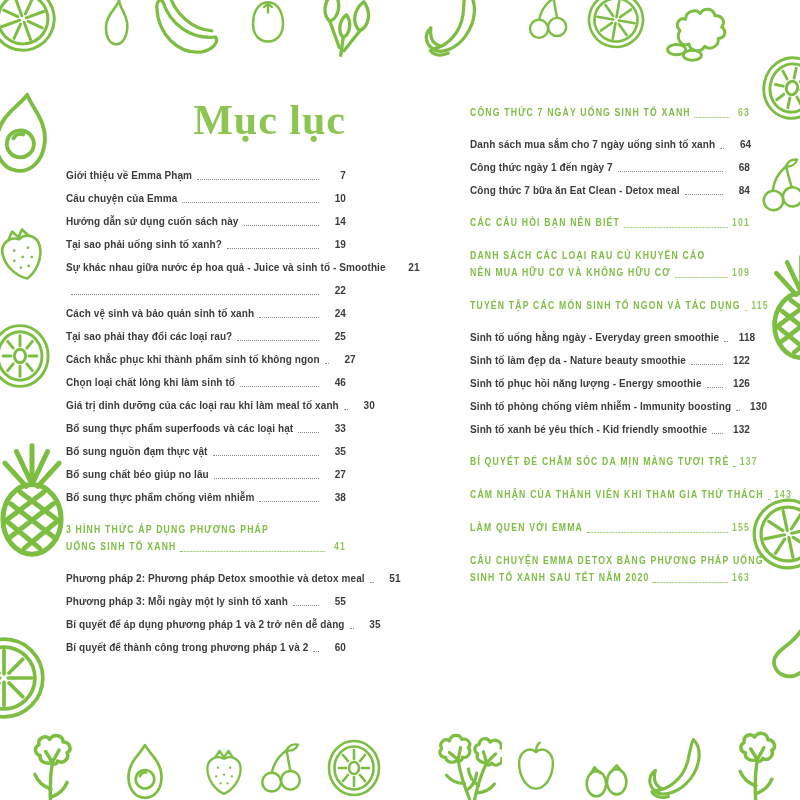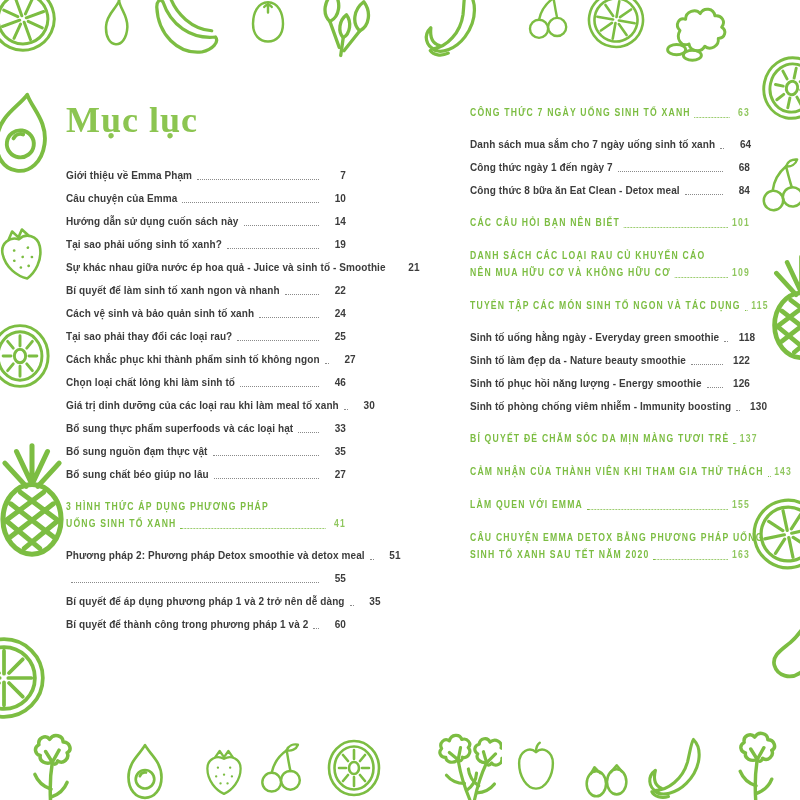--- a/index.html
+++ b/index.html
@@ -23,24 +23,24 @@
     stroke-linecap:round;
     stroke-linejoin:round;
     overflow:visible;
   }
   .col{position:absolute;}
   #left-col{left:66px;top:88px;width:280px;}
   #right-col{left:470px;top:88px;width:280px;}
   .toc-title{
     font-family:"Liberation Serif", serif;
     font-weight:bold;
-    font-size:36px;
+    font-size:42px;
     line-height:44px;
     color:var(--green-light);
-    text-align:left;
+    text-align:right;
     margin:10px 0 26px 0;
     letter-spacing:1px;
   }
   .toc-row{margin:0 0 8px 0;}
   .toc-row.entry .toc-line{
     display:flex;align-items:flex-end;
     height:15px;line-height:15px;
     font-size:10px;
     color:var(--text);
     font-weight:bold;
@@ -205,21 +205,20 @@
         </div>
         <div class="toc-row entry">
           <div class="toc-line">
             <span class="toc-label">Sự khác nhau giữa nước ép hoa quả - Juice và sinh tố - Smoothie</span>
             <span class="leader hidden"></span>
             <span class="page-num">21</span>
           </div>
         </div>
         <div class="toc-row entry">
           <div class="toc-line">
-            <span class="toc-label">Bí quyết để làm sinh tố xanh ngon và nhanh</span>
             <span class="leader"></span>
             <span class="page-num">22</span>
           </div>
         </div>
         <div class="toc-row entry">
           <div class="toc-line">
             <span class="toc-label">Cách vệ sinh và bảo quản sinh tố xanh</span>
             <span class="leader"></span>
             <span class="page-num">24</span>
           </div>
@@ -266,39 +265,47 @@
             <span class="page-num">35</span>
           </div>
         </div>
         <div class="toc-row entry">
           <div class="toc-line">
             <span class="toc-label">Bổ sung chất béo giúp no lâu</span>
             <span class="leader"></span>
             <span class="page-num">27</span>
           </div>
         </div>
+        <div class="toc-row entry">
+          <div class="toc-line">
+            <span class="toc-label">Bổ sung thực phẩm chống viêm nhiễm</span>
+            <span class="leader"></span>
+            <span class="page-num">38</span>
+          </div>
+        </div>
         <div class="toc-row section">
           <div class="toc-line">
             <span class="toc-label">3 HÌNH THỨC ÁP DỤNG PHƯƠNG PHÁP</span>
           </div>
           <div class="toc-line">
             <span class="toc-label">UỐNG SINH TỐ XANH</span>
             <span class="leader"></span>
             <span class="page-num">41</span>
           </div>
         </div>
         <div class="toc-row entry">
           <div class="toc-line">
             <span class="toc-label">Phương pháp 2: Phương pháp Detox smoothie và detox meal</span>
             <span class="leader"></span>
             <span class="page-num">51</span>
           </div>
         </div>
         <div class="toc-row entry">
           <div class="toc-line">
+            <span class="toc-label">Phương pháp 3: Mỗi ngày một ly sinh tố xanh</span>
             <span class="leader"></span>
             <span class="page-num">55</span>
           </div>
         </div>
         <div class="toc-row entry">
           <div class="toc-line">
             <span class="toc-label">Bí quyết để áp dụng phương pháp 1 và 2 trở nên dễ dàng</span>
             <span class="leader"></span>
             <span class="page-num">35</span>
           </div>
@@ -330,21 +337,21 @@
         </div>
         <div class="toc-row entry">
           <div class="toc-line">
             <span class="toc-label">Công thức ngày 1 đến ngày 7</span>
             <span class="leader"></span>
             <span class="page-num">68</span>
           </div>
         </div>
         <div class="toc-row entry">
           <div class="toc-line">
-            <span class="toc-label">Công thức 8 bữa ăn Eat Clean - Detox meal</span>
+            <span class="toc-label">Công thức 7 bữa ăn Eat Clean - Detox meal</span>
             <span class="leader"></span>
             <span class="page-num">84</span>
           </div>
         </div>
         <div class="toc-row section">
           <div class="toc-line">
             <span class="toc-label">CÁC CÂU HỎI BẠN NÊN BIẾT</span>
             <span class="leader"></span>
             <span class="page-num">101</span>
           </div>
@@ -385,20 +392,27 @@
             <span class="toc-label">Sinh tố phục hồi năng lượng - Energy smoothie</span>
             <span class="leader"></span>
             <span class="page-num">126</span>
           </div>
         </div>
         <div class="toc-row entry">
           <div class="toc-line">
             <span class="toc-label">Sinh tố phòng chống viêm nhiễm - Immunity boosting</span>
             <span class="leader"></span>
             <span class="page-num">130</span>
+          </div>
+        </div>
+        <div class="toc-row entry">
+          <div class="toc-line">
+            <span class="toc-label">Sinh tố xanh bé yêu thích - Kid friendly smoothie</span>
+            <span class="leader"></span>
+            <span class="page-num">132</span>
           </div>
         </div>
         <div class="toc-row section">
           <div class="toc-line">
             <span class="toc-label">BÍ QUYẾT ĐỂ CHĂM SÓC DA MỊN MÀNG TƯƠI TRẺ</span>
             <span class="leader"></span>
             <span class="page-num">137</span>
           </div>
         </div>
         <div class="toc-row section">

